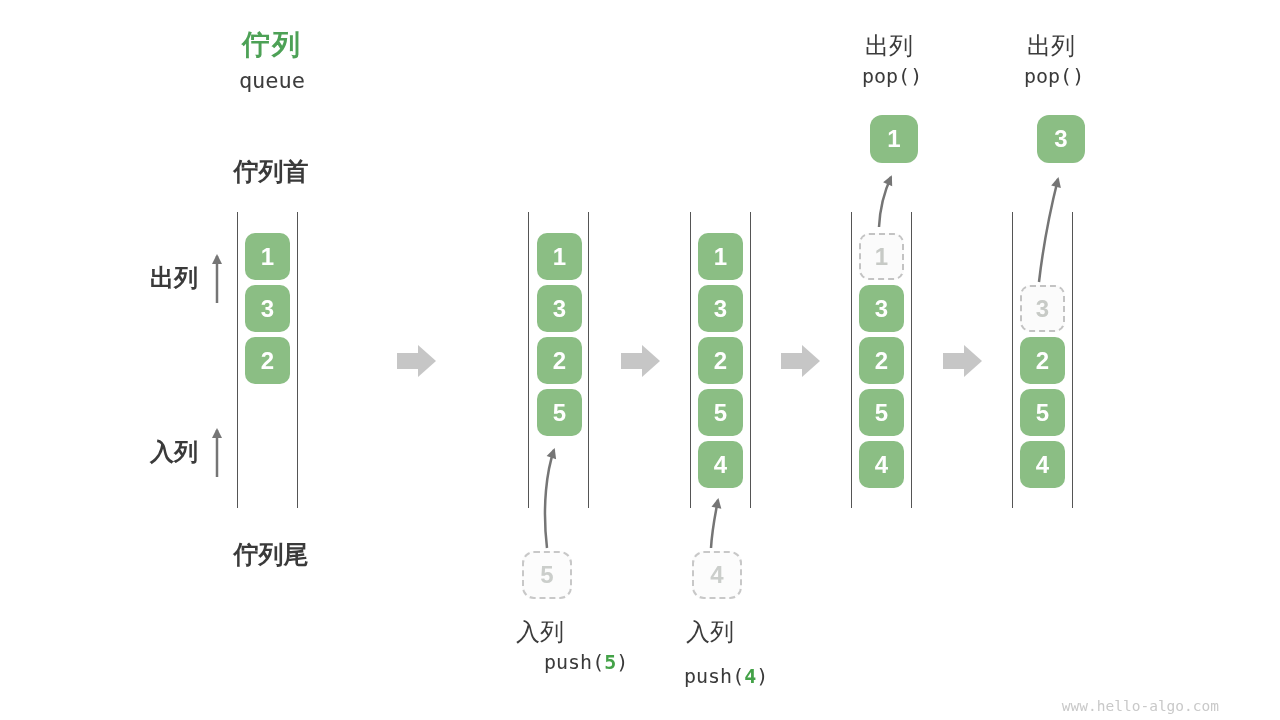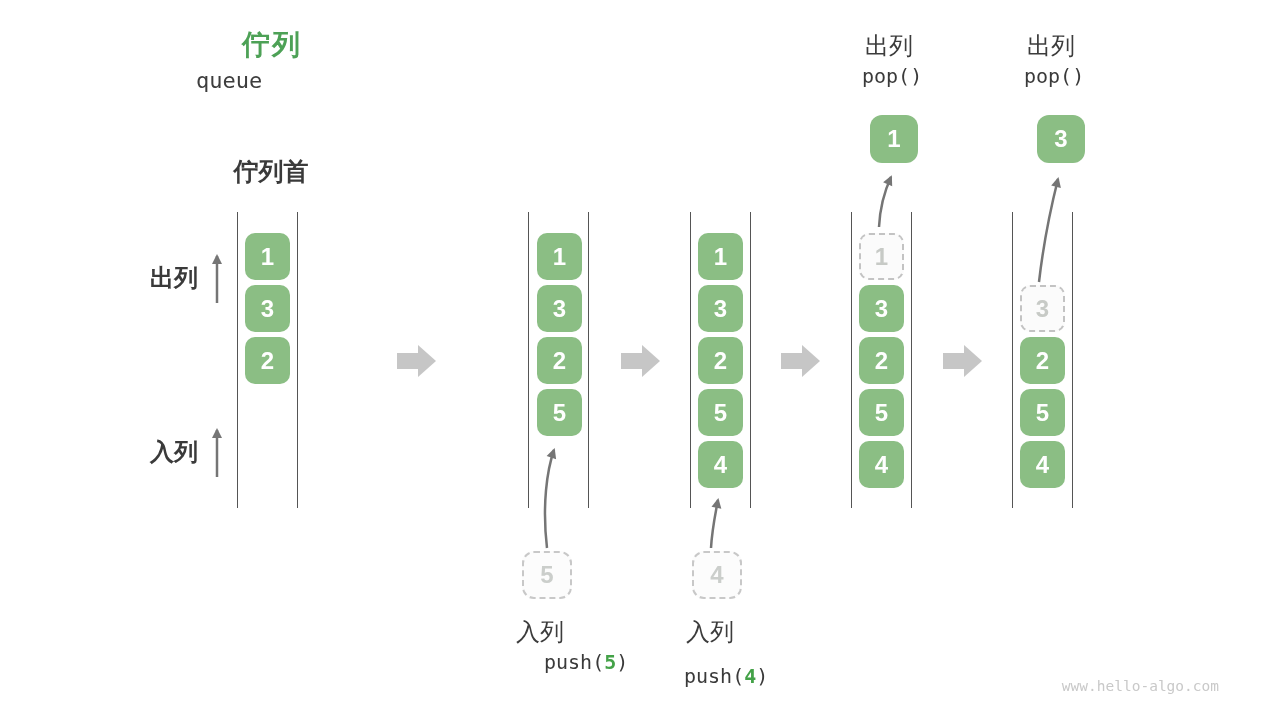--- a/index.html
+++ b/index.html
@@ -4,21 +4,21 @@
 <style>
   html,body{margin:0;padding:0;background:#ffffff;}
   .canvas{
     position:relative;width:1264px;height:720px;background:#ffffff;
     overflow:hidden;font-family:"Liberation Sans",sans-serif;color:#3a3a3a;
   }
   .abs{position:absolute;}
   
   .title-zh{left:196px;top:26px;width:152px;text-align:center;
     font-size:28px;font-weight:bold;color:#4da156;letter-spacing:2px;}
-  .title-en{left:196px;top:68px;width:152px;
+  .title-en{left:196px;top:68px;width:152px;text-align:center;
     font-family:"DejaVu Sans Mono",monospace;font-size:22px;color:#3d3d3d;}
   
   .lbl{font-size:25px;font-weight:bold;color:#3a3a3a;font-family:Liberation Serif, serif;}
   .front-lbl{left:195px;top:155px;width:152px;text-align:center;}
   .rear-lbl{left:195px;top:538px;width:152px;text-align:center;}
   .deq-lbl{left:128px;top:262px;width:70px;text-align:right;font-size:24px;}
   .enq-lbl{left:128px;top:436px;width:70px;text-align:right;font-size:24px;}
   
   .chan{top:212px;height:296px;width:61px;box-sizing:border-box;
     border-left:1.5px solid #555;border-right:1.5px solid #555;}
@@ -40,34 +40,35 @@
   .pp3{left:870px}.pp4{left:1037px}
   
   .op-action{font-size:24px;color:#3c3c3c;}
   .op-code{font-family:"DejaVu Sans Mono",monospace;font-size:20px;color:#3a3a3a;}
   .op-code .green{color:#44a248;font-weight:bold;}
   .push1a{left:516px;top:616px}.push1c{left:544px;top:650px}
   .push2a{left:686px;top:616px}.push2c{left:684px;top:664px}
   .pop1a{left:865px;top:30px}.pop1c{left:862px;top:64px}
   .pop2a{left:1027px;top:30px}.pop2c{left:1024px;top:64px}
   
-  .watermark{right:45px;top:678px;font-family:"DejaVu Sans Mono",monospace;
+  .watermark{right:45px;top:698px;font-family:"DejaVu Sans Mono",monospace;
     font-size:14.5px;color:#c9c9c9;}
   
   .overlay{left:0;top:0;pointer-events:none;}
 </style>
 </head>
 <body>
 
 <div class="canvas">
 
   <div class="abs title-zh">佇列</div>
   <div class="abs title-en">queue</div>
 
   <div class="abs lbl front-lbl">佇列首</div>
+  <div class="abs lbl rear-lbl">佇列尾</div>
   <div class="abs lbl deq-lbl">出列</div>
   <div class="abs lbl enq-lbl">入列</div>
 
   <div class="abs chan ch0"></div>
   <div class="abs chan ch1"></div>
   <div class="abs chan ch2"></div>
   <div class="abs chan ch3"></div>
   <div class="abs chan ch4"></div>
 
   <div class="abs cell x0 r0">1</div>

